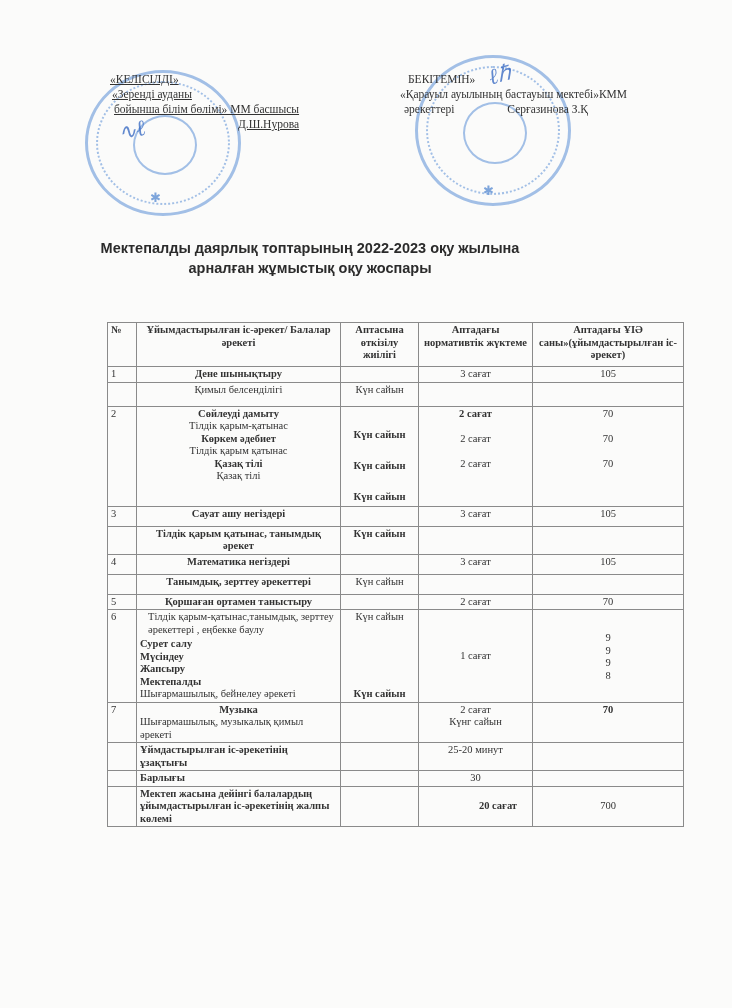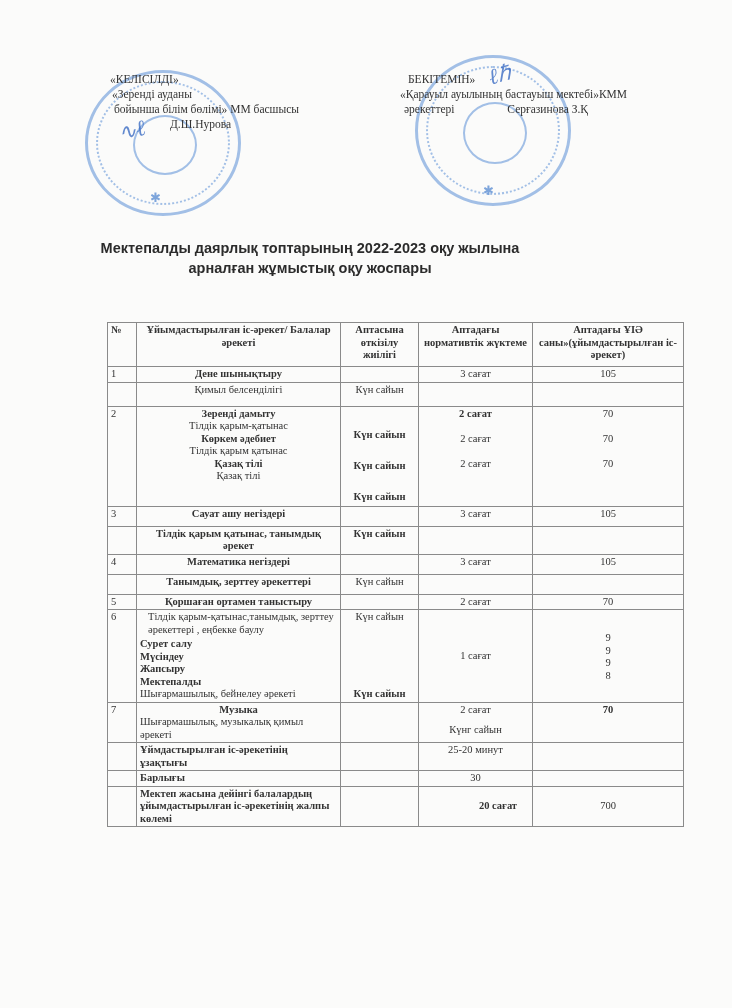--- a/index.html
+++ b/index.html
@@ -27,25 +27,25 @@
 </head>
 <body>
 
 <div class="stamp" style="left:85px; top:70px; width:150px; height:140px;"></div>
 <div class="stamp-star" style="left:150px; top:190px;">✱</div>
 <div class="stamp" style="left:415px; top:55px; width:150px; height:145px;"></div>
 <div class="stamp-star" style="left:483px; top:183px;">✱</div>
 <div class="sig" style="left:118px; top:118px;">∿ℓ</div>
 <div class="sig" style="left:488px; top:58px;">ℓℏ</div>
 
-<div class="hdr" style="left:110px; top:72px;">
+<div class="hdr" style="left:110px; top:72px;text-decoration:underline;">
   <div>«КЕЛІСІЛДІ»</div>
   <div style="padding-left:2px;">«Зеренді ауданы</div>
   <div style="padding-left:4px;">бойынша білім бөлімі» ММ басшысы</div>
-  <div style="padding-left:60px;">Д.Ш.Нурова</div>
+  <div style="padding-left:60px;text-align:right;">Д.Ш.Нурова</div>
 </div>
 
 <div class="hdr" style="left:400px; top:72px;">
   <div style="padding-left:8px;">БЕКІТЕМІН»</div>
   <div>«Қарауыл ауылының бастауыш мектебі»КММ</div>
   <div style="padding-left:4px;">
     <span>әрекеттері</span>
     <span style="padding-left:50px;">Серғазинова З.Қ</span>
   </div>
 </div>
@@ -83,21 +83,21 @@
     <td></td>
     <td class="c">Қимыл белсенділігі</td>
     <td class="c">Күн сайын</td>
     <td class="c"></td>
     <td class="c"></td>
   </tr>
 
   <tr style="height:100px;">
     <td>2</td>
     <td class="c stack">
-      <div class="b">Зеренді дамыту</div>
+      <div class="b">Сөйлеуді дамыту</div>
       <div>Тілдік қарым-қатынас</div>
       <div class="b">Көркем әдебиет</div>
       <div>Тілдік қарым қатынас</div>
       <div class="b">Қазақ тілі</div>
       <div>Қазақ  тілі</div>
     </td>
     <td class="c stack b" style="padding-top:10px;">
       <div></div>
       <div style="margin-bottom:6px;">Күн сайын</div>
       <div></div>
@@ -186,21 +186,21 @@
 
   <tr style="height:38px;">
     <td>7</td>
     <td class="l">
       <div class="c b">Музыка</div>
       <div>Шығармашылық, музыкалық қимыл әрекеті</div>
     </td>
     <td class="c"></td>
     <td class="c" style="position:relative;">
       <div>2 сағат</div>
-      <div style="position:absolute; bottom:6px; left:0; right:0;">Күнг сайын</div>
+      <div style="position:absolute; bottom:14px; left:0; right:0;">Күнг сайын</div>
     </td>
     <td class="c b">70</td>
   </tr>
 
   <tr>
     <td></td>
     <td class="l b">Ұймдастырылған іс-әрекетінің ұзақтығы</td>
     <td class="c"></td>
     <td class="c">25-20 минут</td>
     <td class="c"></td>

